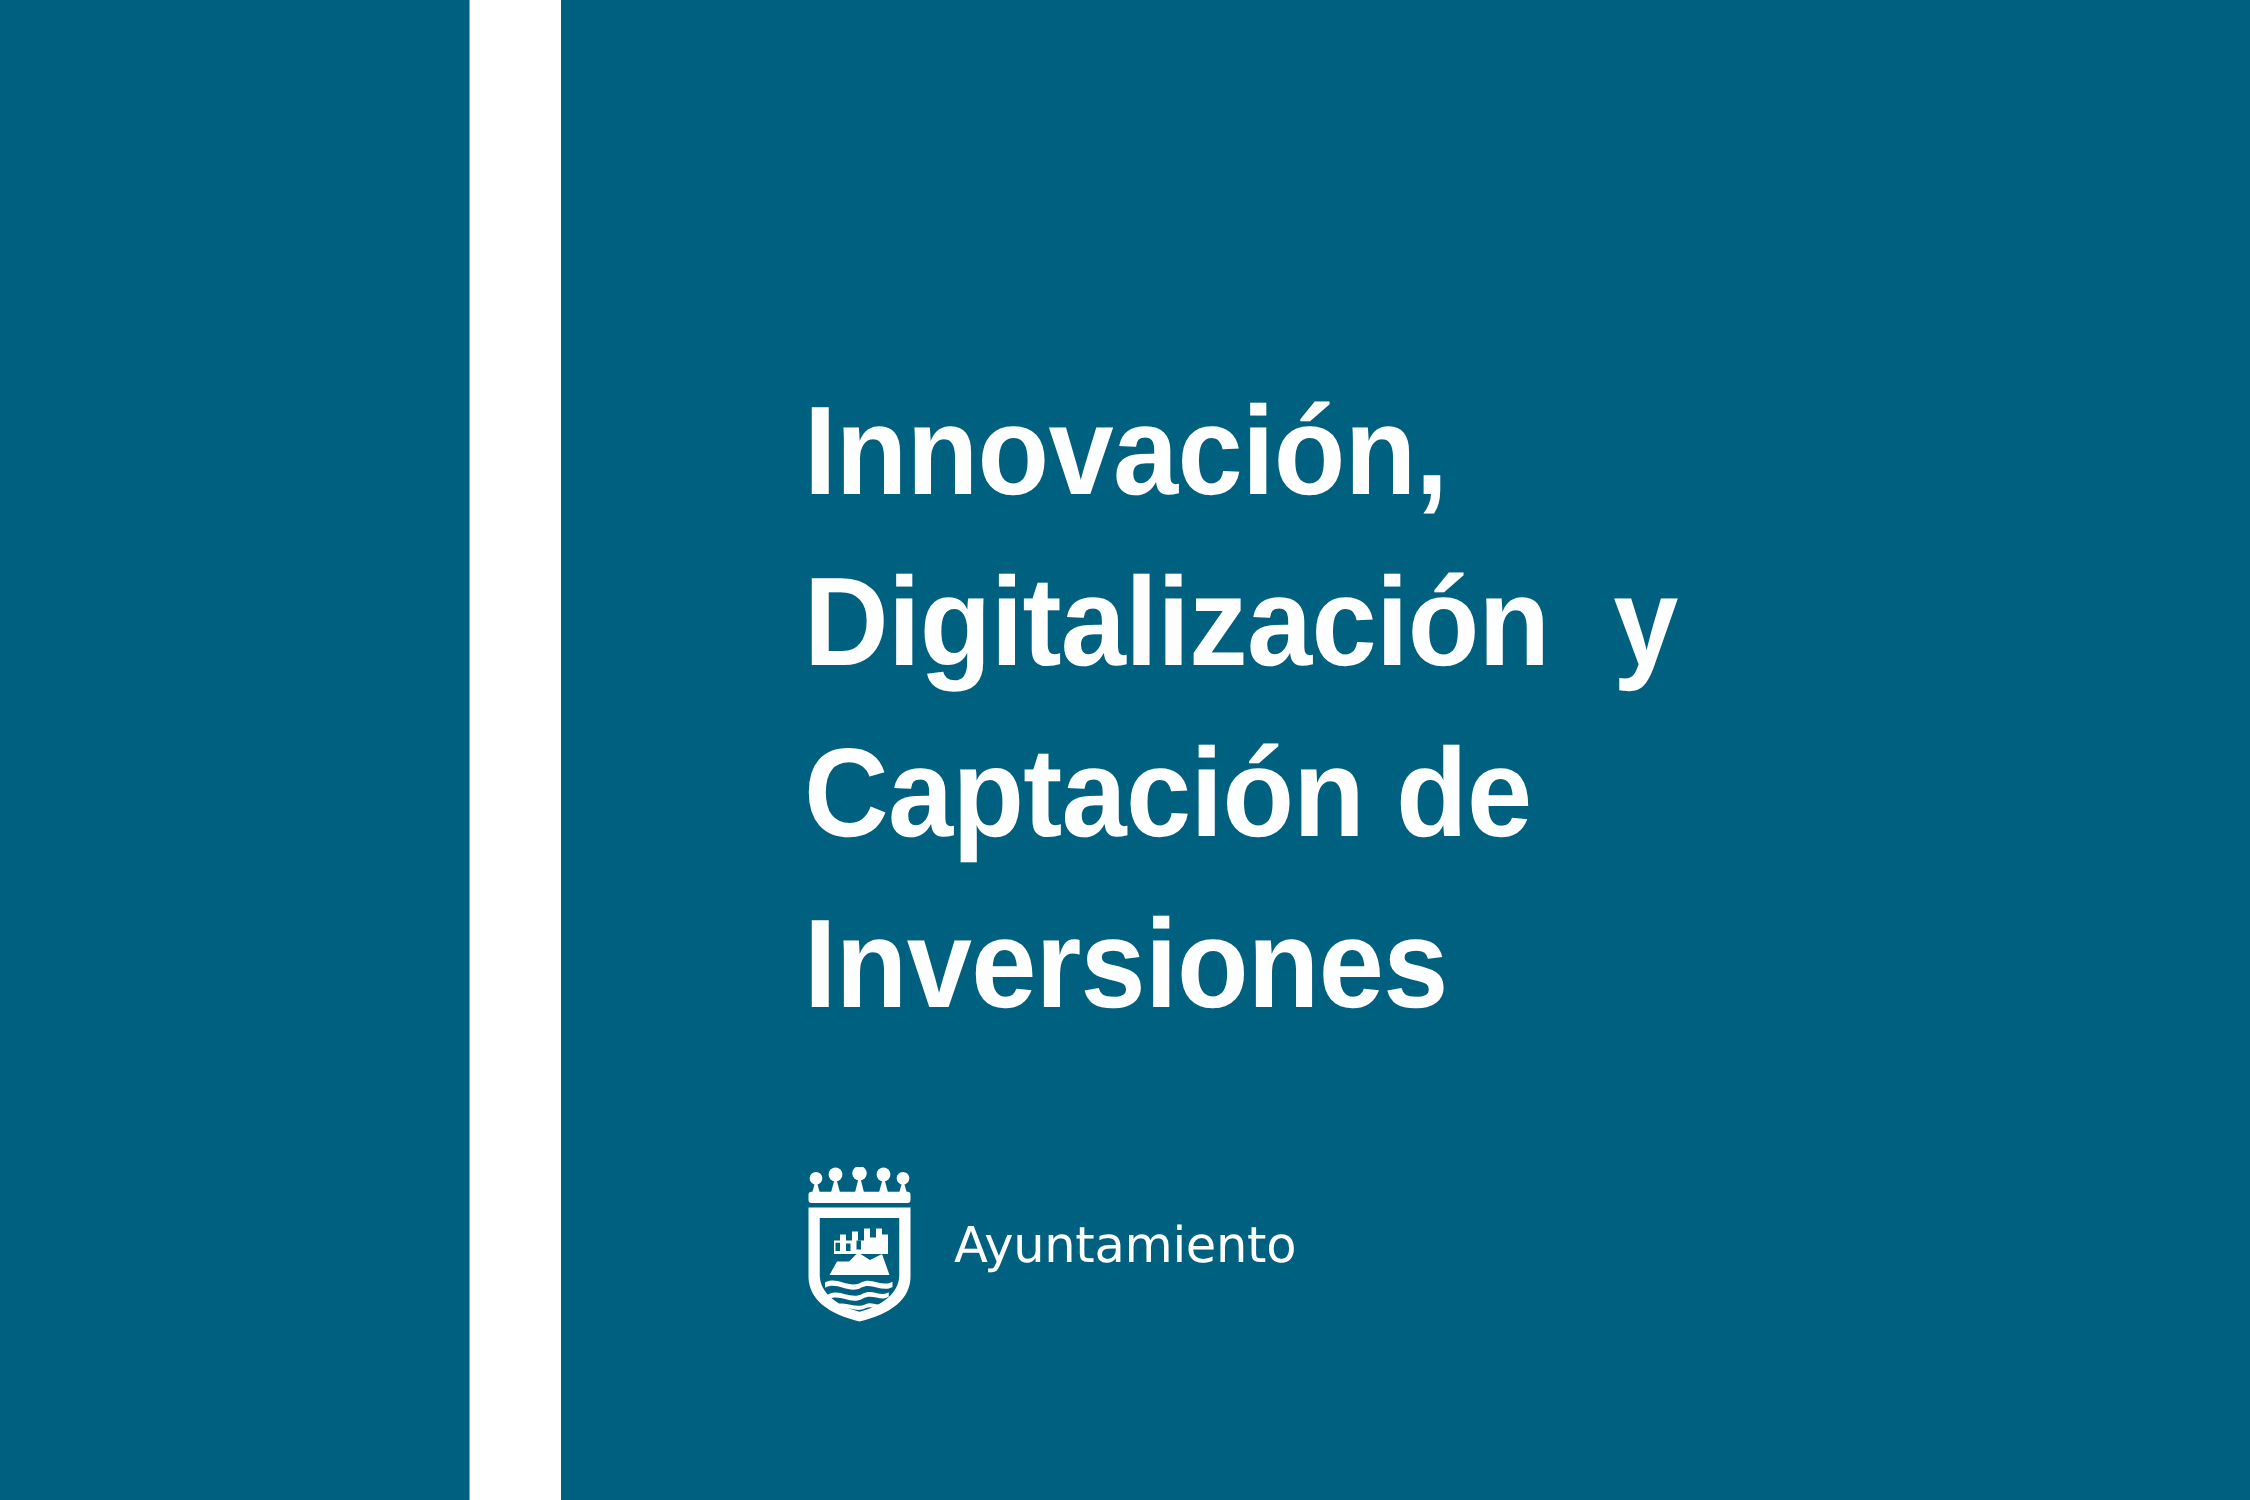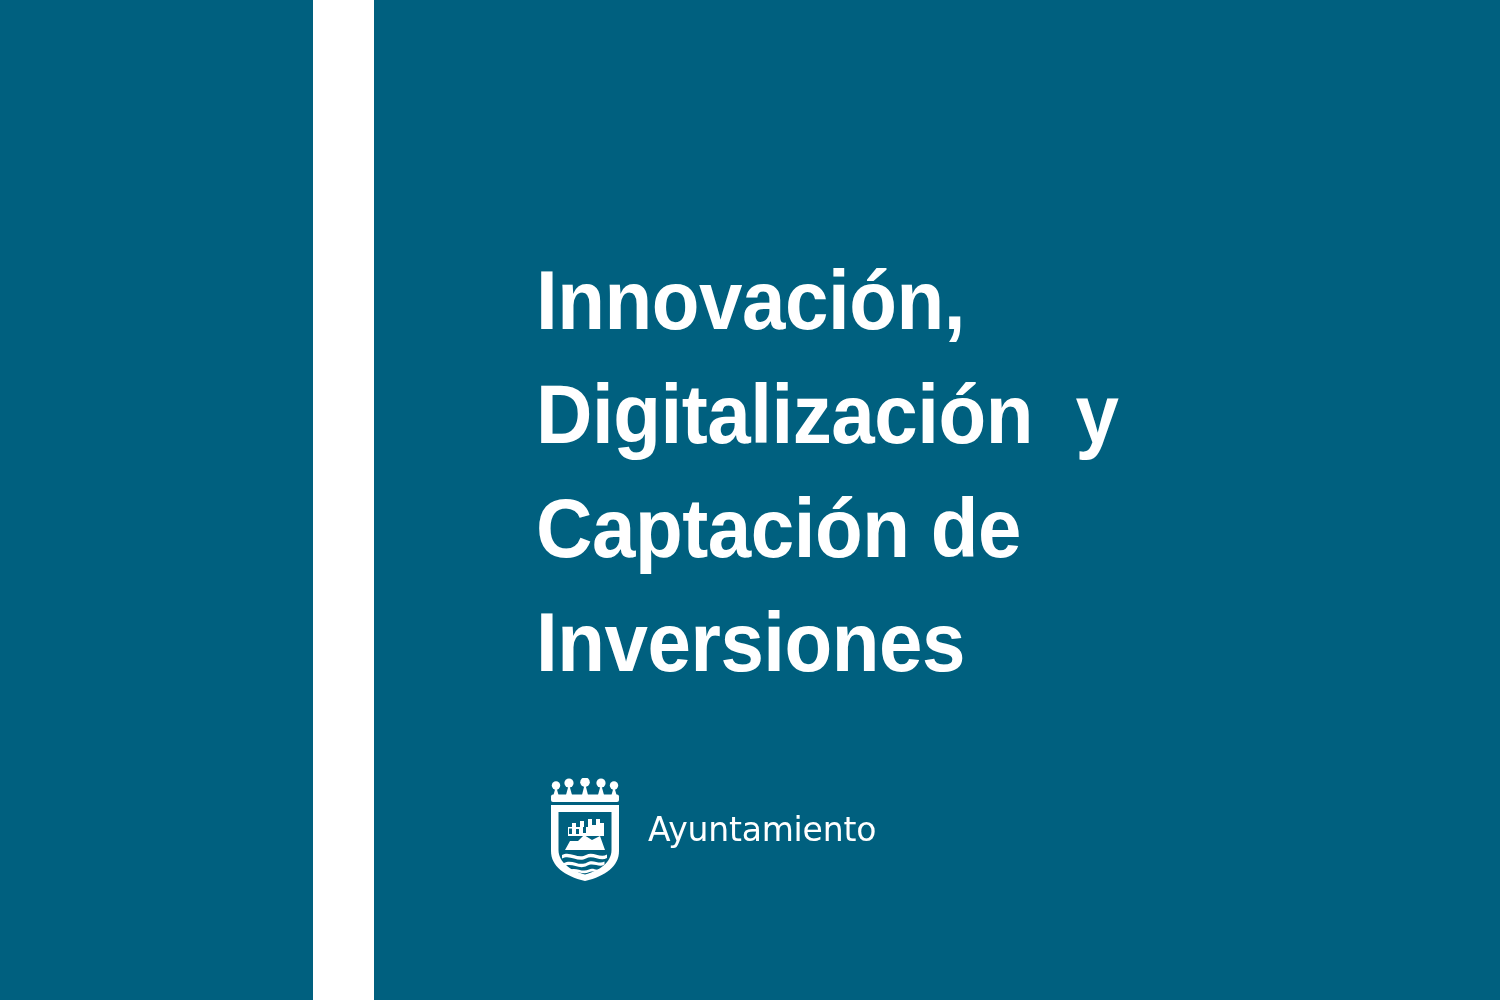--- a/index.html
+++ b/index.html
@@ -67,21 +67,21 @@
     line-height: 114px;
     letter-spacing: -0.5px;
     white-space: pre;
     transform: scaleX(0.93);
     transform-origin: left center;
   }
 
   
   .logo {
     position: absolute;
-    left: 548px;
+    left: 536px;
     top: 778px;
     display: flex;
     align-items: center;
     gap: 26px;
   }
 
   .logo-shield {
     width: 74px;
     height: 104px;
     flex: 0 0 auto;

